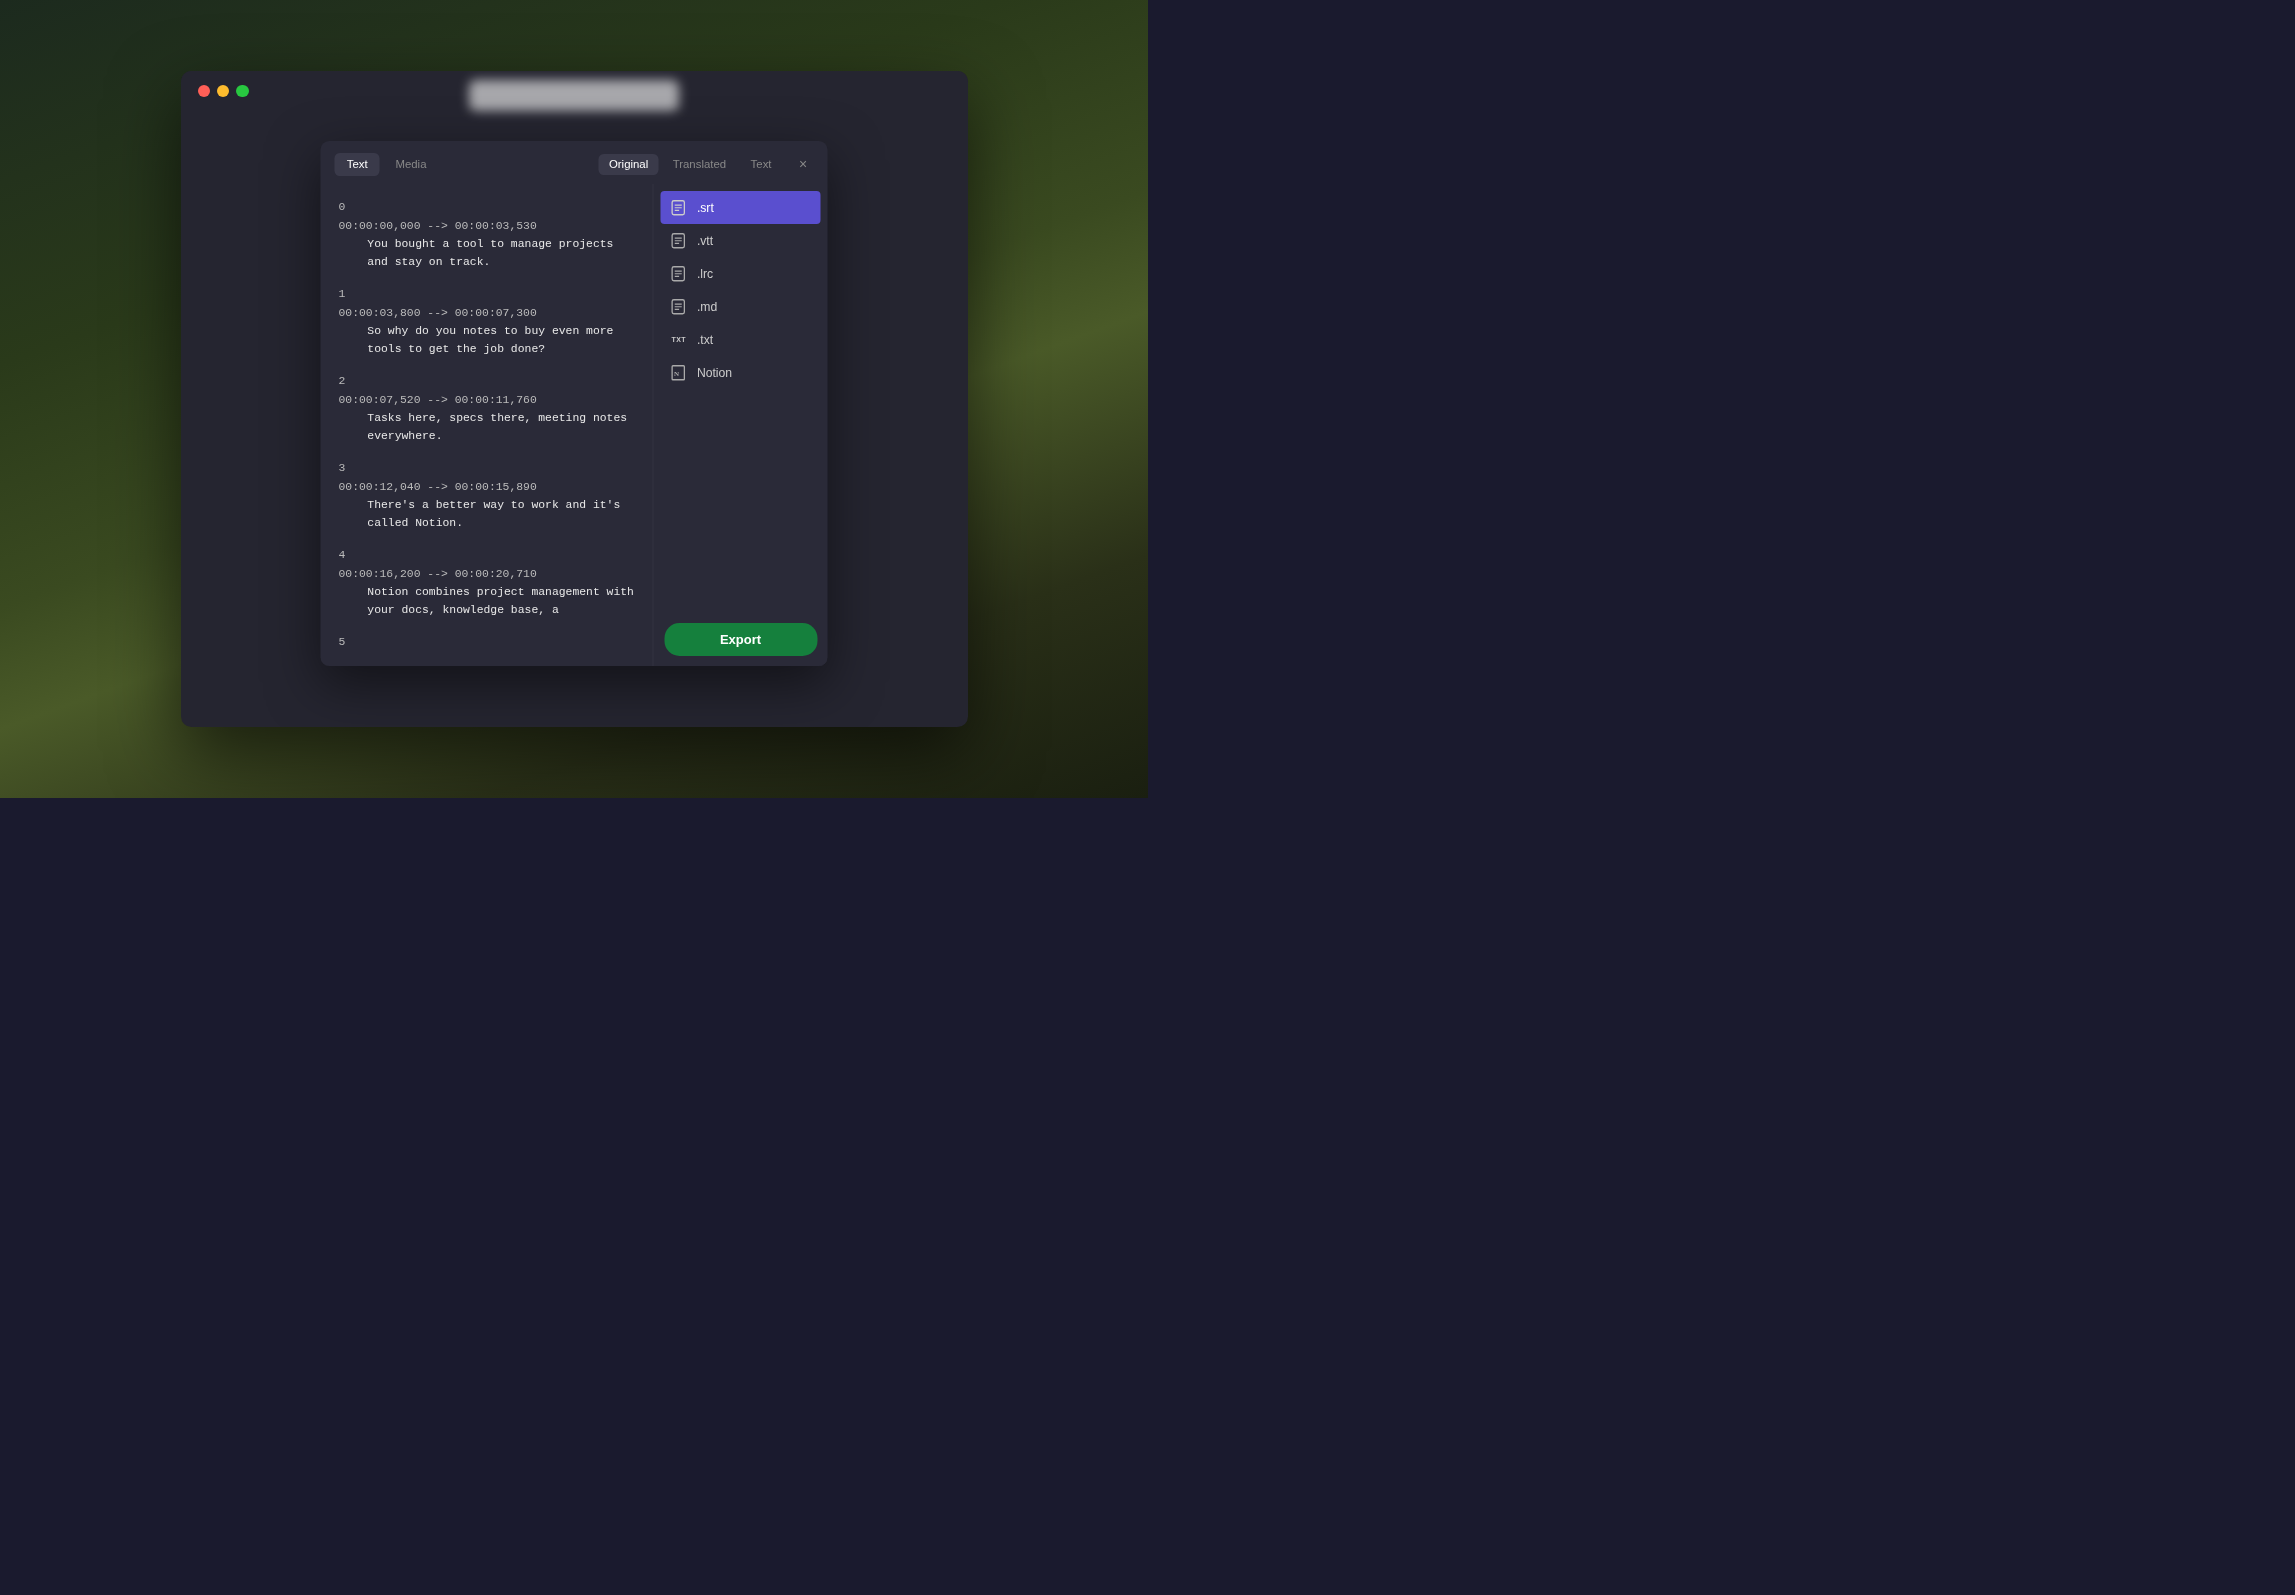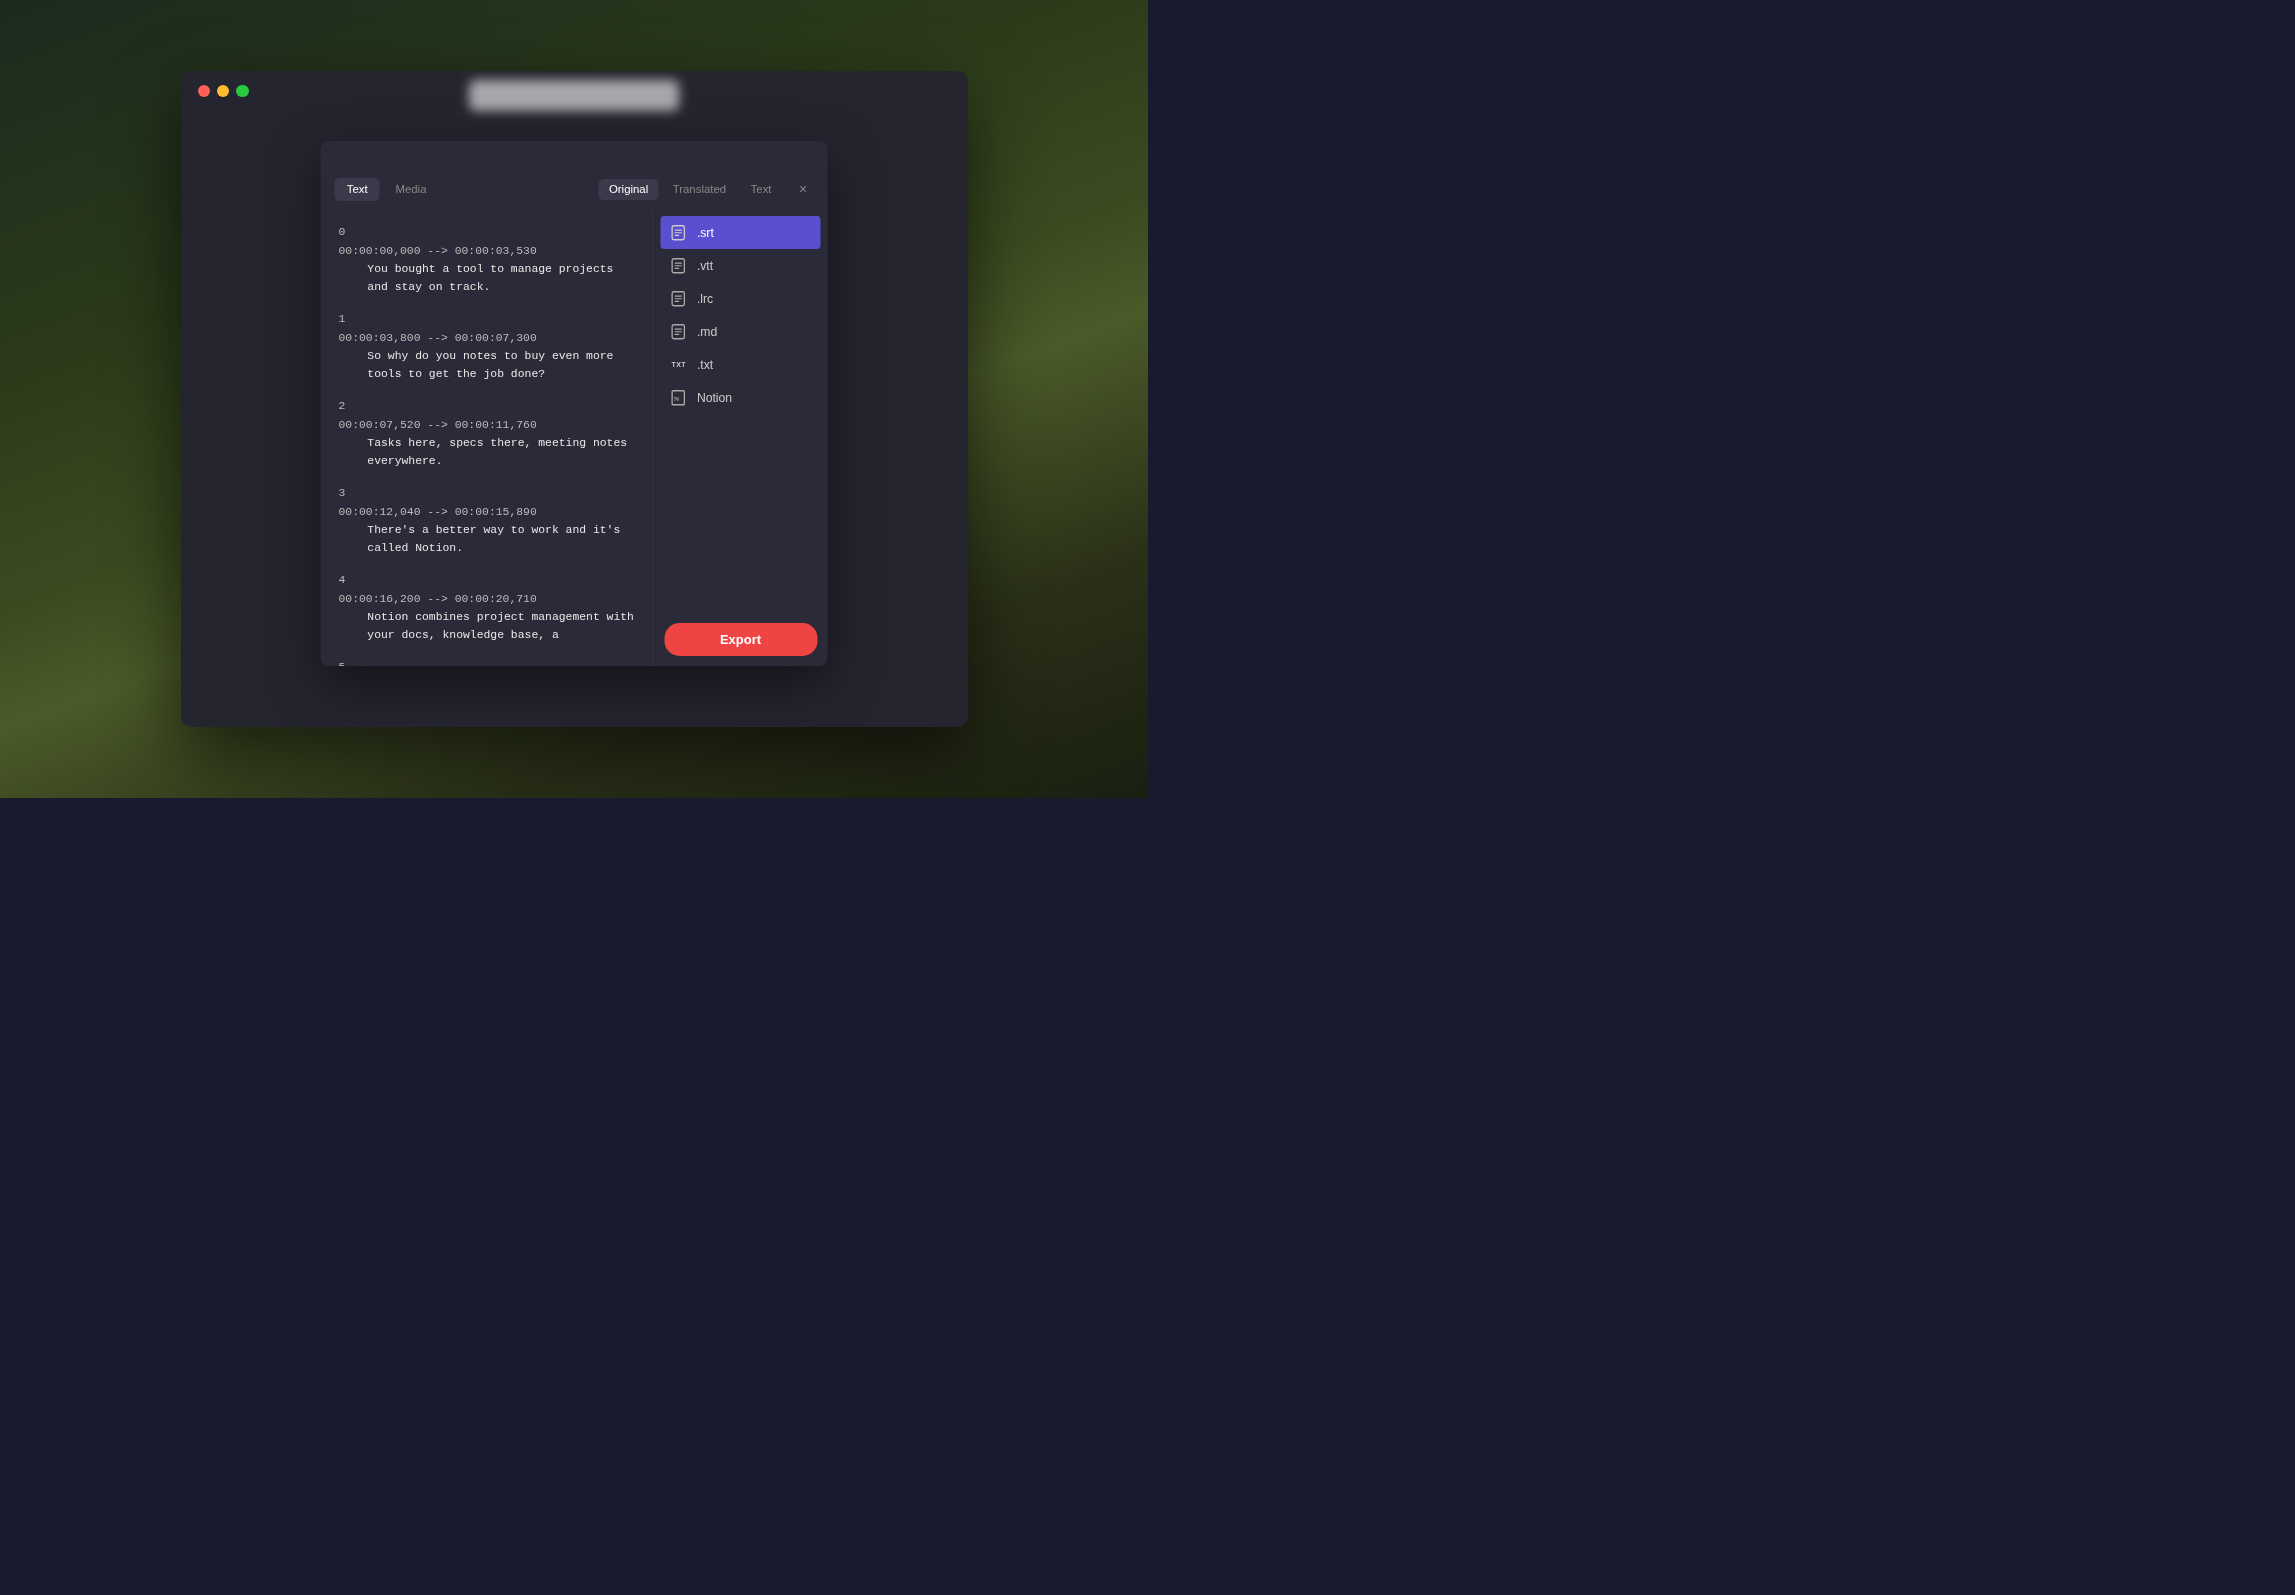--- a/index.html
+++ b/index.html
@@ -86,21 +86,20 @@
       height: 525px;
       overflow: hidden;
     }
 
     .modal-header {
       display: flex;
       align-items: center;
       justify-content: space-between;
       padding: 12.2px 14px 8.7px;
       flex-shrink: 0;
-      margin-top: 25px;
     }
 
     .tab-group-left {
       display: flex;
       gap: 3.5px;
     }
 
     .tab-btn {
       padding: 5.2px 12.2px;
       border-radius: 5.2px;
@@ -246,21 +245,21 @@
     }
 
     .export-area {
       padding: 10.5px;
       flex-shrink: 0;
     }
 
     .export-btn {
       width: 100%;
       padding: 8.7px;
-      background: #ef4444;
+      background: #15803d;
       color: #fff;
       border: none;
       border-radius: 15px;
       font-size: 13px;
       font-weight: 600;
       cursor: pointer;
     }
 
     .txt-label {
       font-size: 7px;

